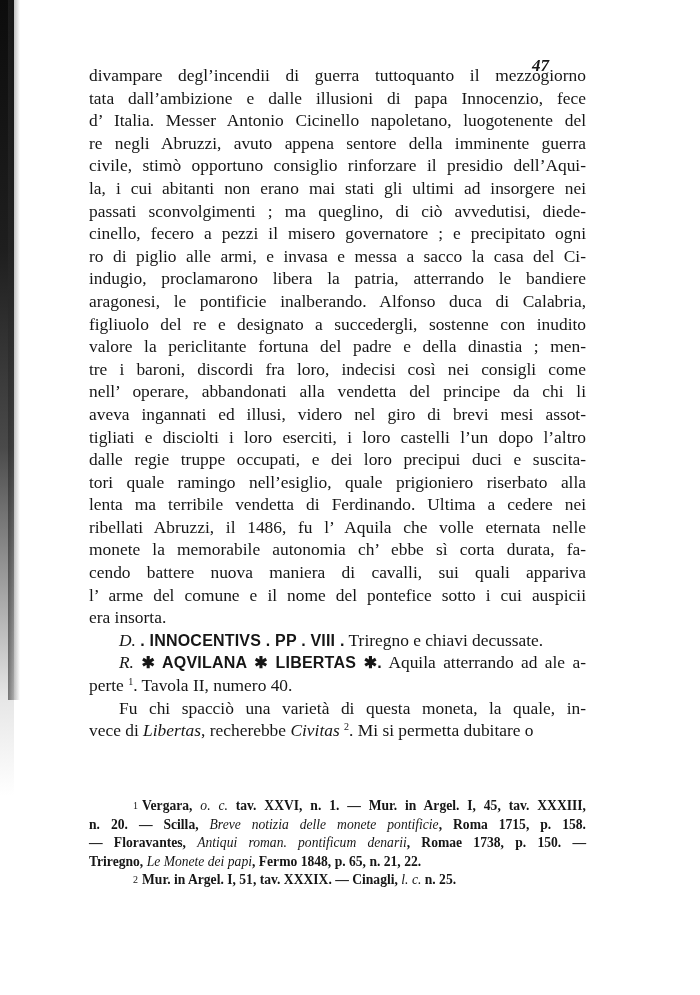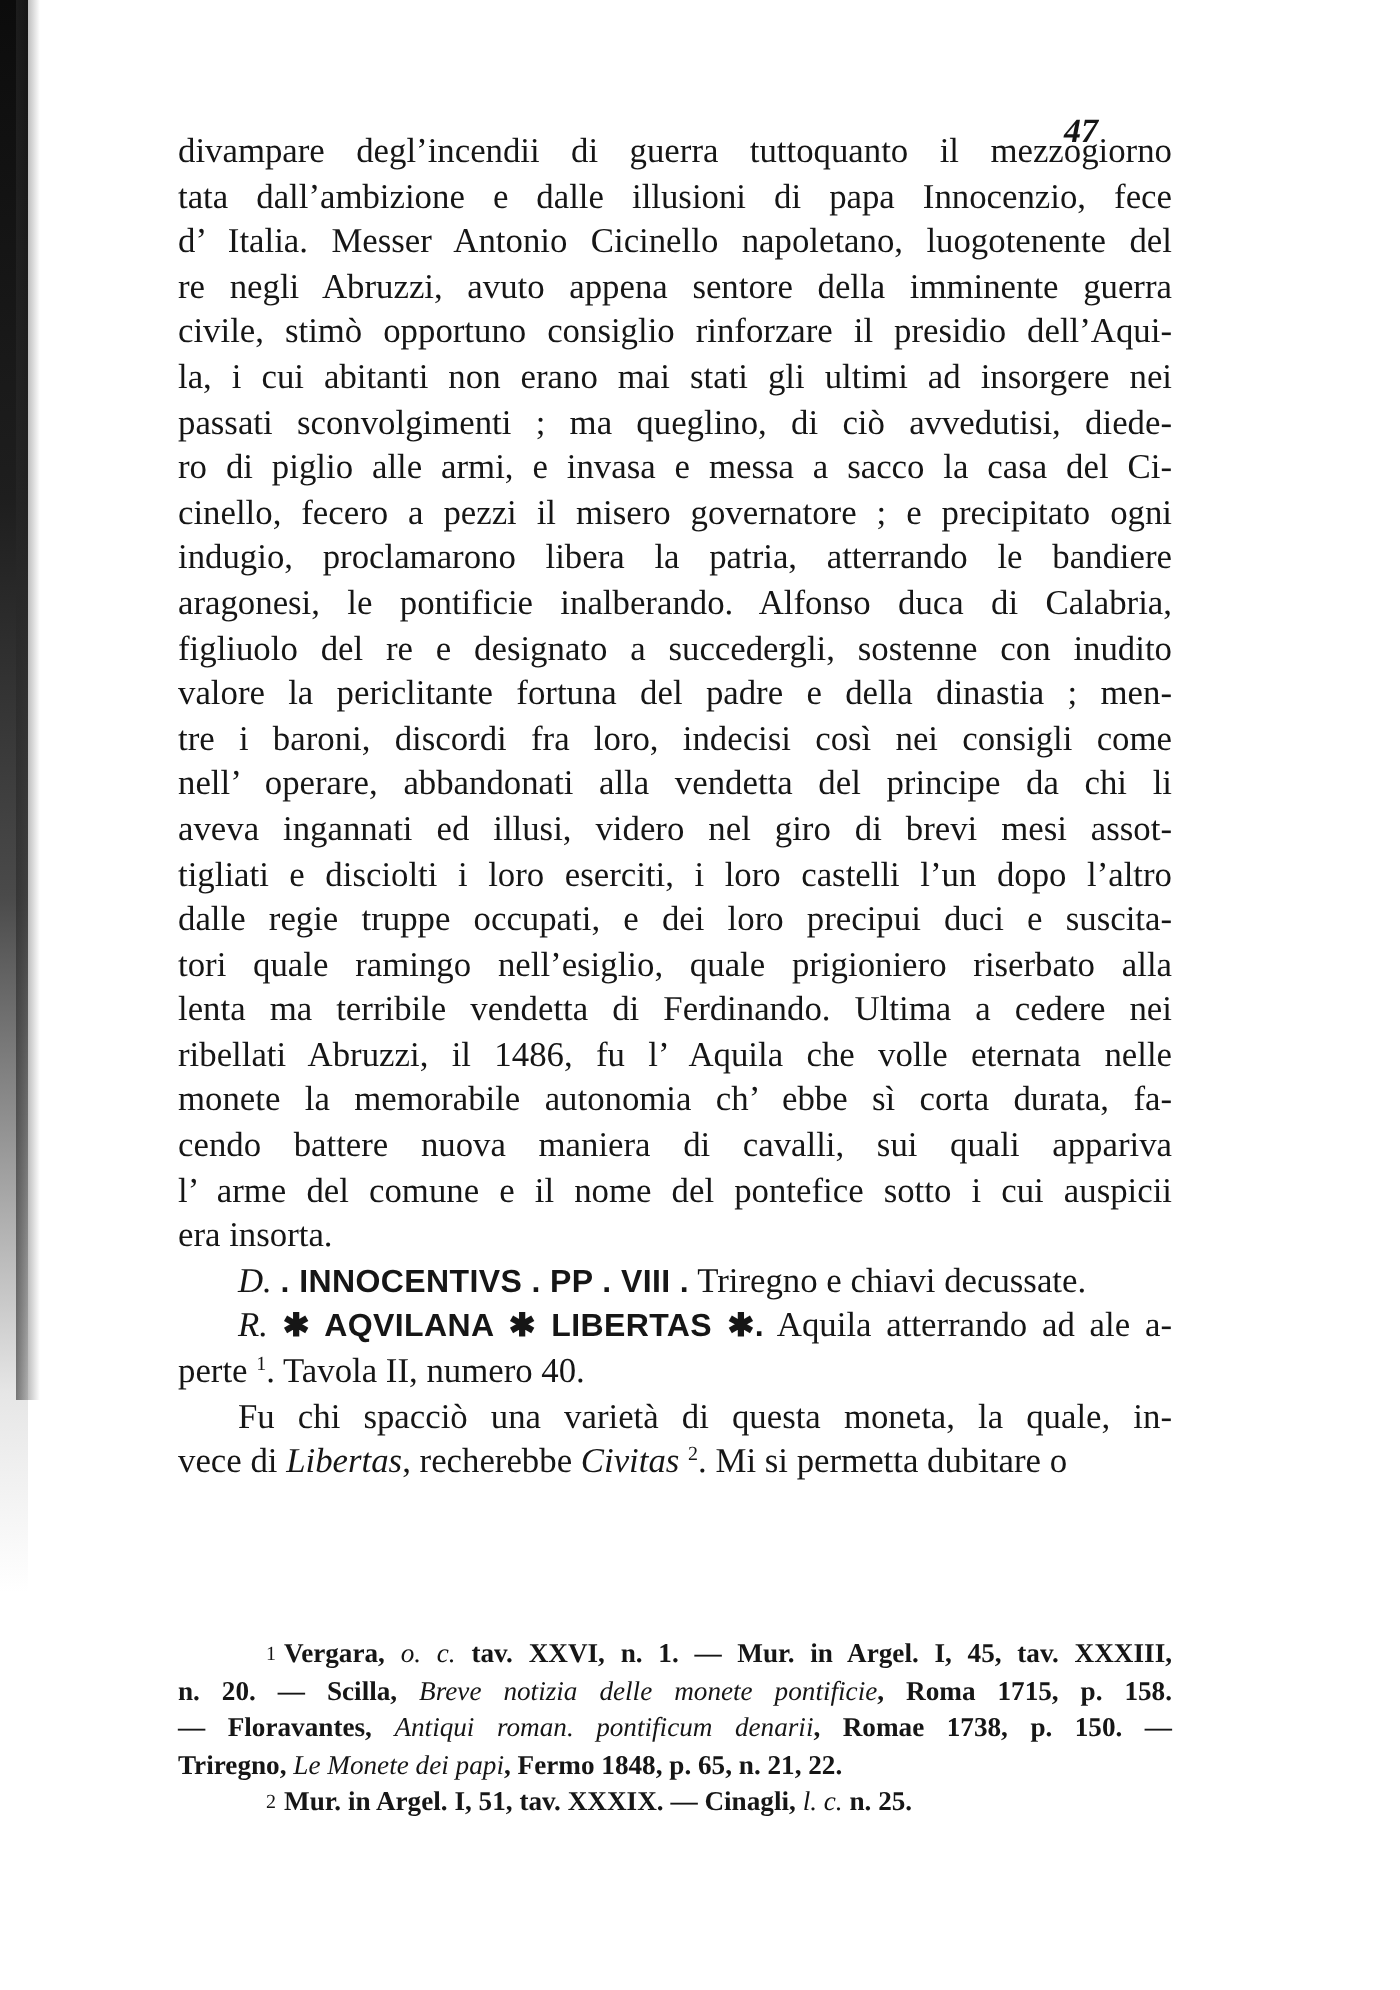--- a/index.html
+++ b/index.html
@@ -30,21 +30,21 @@
       display: block; text-align: justify; text-align-last: justify;
       white-space: nowrap; height: 22.6px;
     }
     .line.last { text-align-last: left; }
     .line.indent { padding-left: 30px; }
     .sc { font-family: "Liberation Sans", sans-serif; font-weight: bold; font-size: 16px; letter-spacing: 0.2px; }
     .it { font-style: italic; }
     sup { font-size: 10px; vertical-align: 6px; line-height: 0; }
     .footnotes {
       position: absolute; left: 89px; top: 797px; width: 497px;
-      font-family: "Liberation Serif", serif; font-size: 13.6px; line-height: 18.5px; margin-top: 21px;
+      font-family: "Liberation Serif", serif; font-size: 13.6px; line-height: 18.5px;
     }
     .fline { display: block; white-space: nowrap; text-align: justify; text-align-last: justify; height: 18.5px; }
     .fline.last { text-align-last: left; }
     .fline.fn-indent { padding-left: 44px; }
     .b { font-weight: bold; }
     .fsup { font-size: 10px; vertical-align: 1px; margin-right: 4px; }
   </style>
 </head>
 <body>
 
@@ -54,22 +54,22 @@
 <div class="page-number">47</div>
 
 <div class="body-text">
   <span class="line">divampare degl’incendii di guerra tuttoquanto il mezzogiorno</span>
   <span class="line">tata dall’ambizione e dalle illusioni di papa Innocenzio, fece</span>
   <span class="line">d’ Italia. Messer Antonio Cicinello napoletano, luogotenente del</span>
   <span class="line">re negli Abruzzi, avuto appena sentore della imminente guerra</span>
   <span class="line">civile, stimò opportuno consiglio rinforzare il presidio dell’Aqui-</span>
   <span class="line">la, i cui abitanti non erano mai stati gli ultimi ad insorgere nei</span>
   <span class="line">passati sconvolgimenti ; ma queglino, di ciò avvedutisi, diede-</span>
+  <span class="line">cinello, fecero a pezzi il misero governatore ; e precipitato ogni</span>
   <span class="line">ro di piglio alle armi, e invasa e messa a sacco la casa del Ci-</span>
-  <span class="line">cinello, fecero a pezzi il misero governatore ; e precipitato ogni</span>
   <span class="line">indugio, proclamarono libera la patria, atterrando le bandiere</span>
   <span class="line">aragonesi, le pontificie inalberando. Alfonso duca di Calabria,</span>
   <span class="line">figliuolo del re e designato a succedergli, sostenne con inudito</span>
   <span class="line">valore la periclitante fortuna del padre e della dinastia ; men-</span>
   <span class="line">tre i baroni, discordi fra loro, indecisi così nei consigli come</span>
   <span class="line">nell’ operare, abbandonati alla vendetta del principe da chi li</span>
   <span class="line">aveva ingannati ed illusi, videro nel giro di brevi mesi assot-</span>
   <span class="line">tigliati e disciolti i loro eserciti, i loro castelli l’un dopo l’altro</span>
   <span class="line">dalle regie truppe occupati, e dei loro precipui duci e suscita-</span>
   <span class="line">tori quale ramingo nell’esiglio, quale prigioniero riserbato alla</span>

